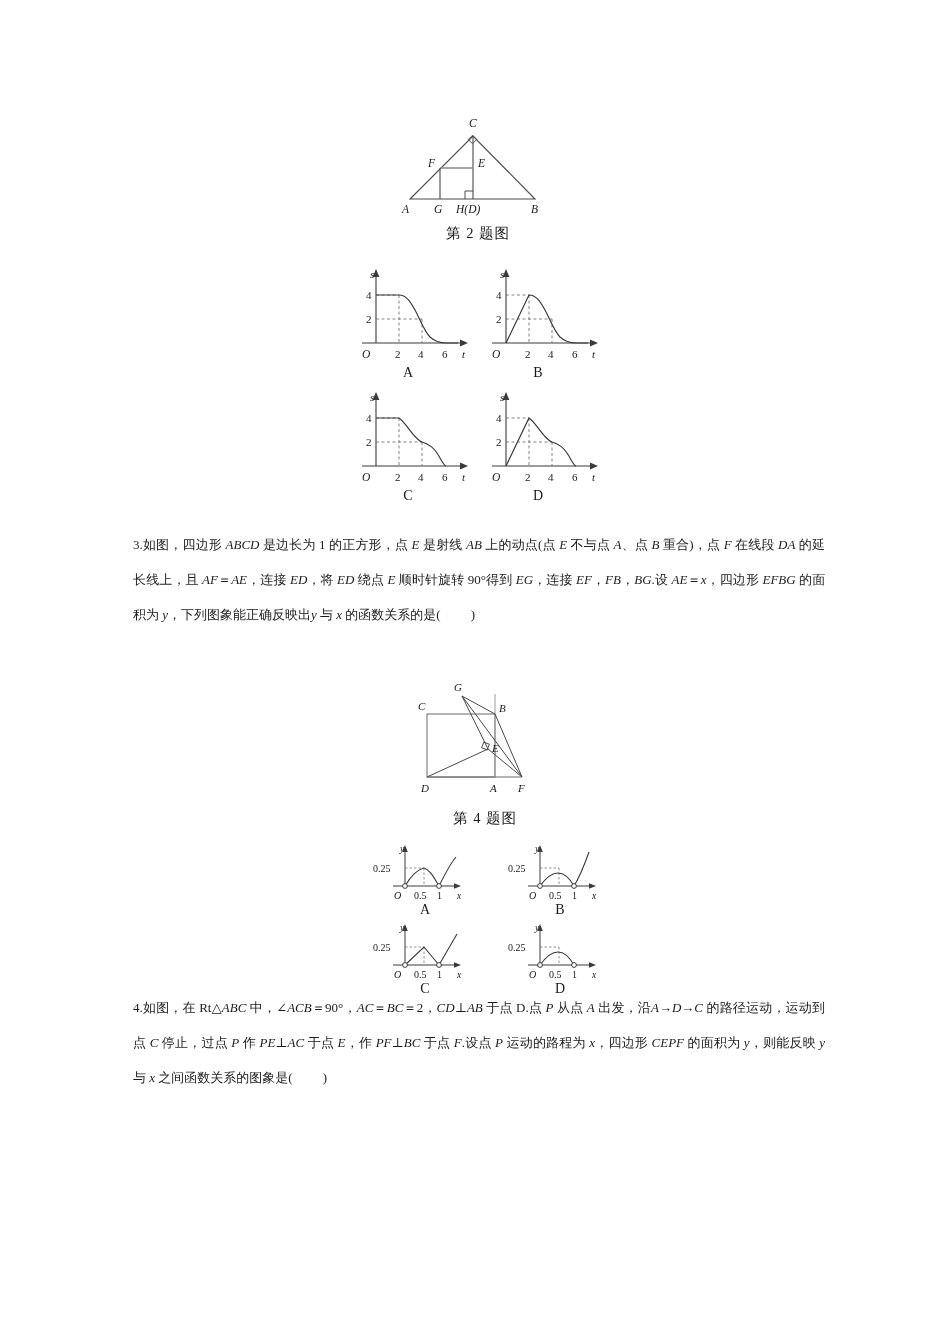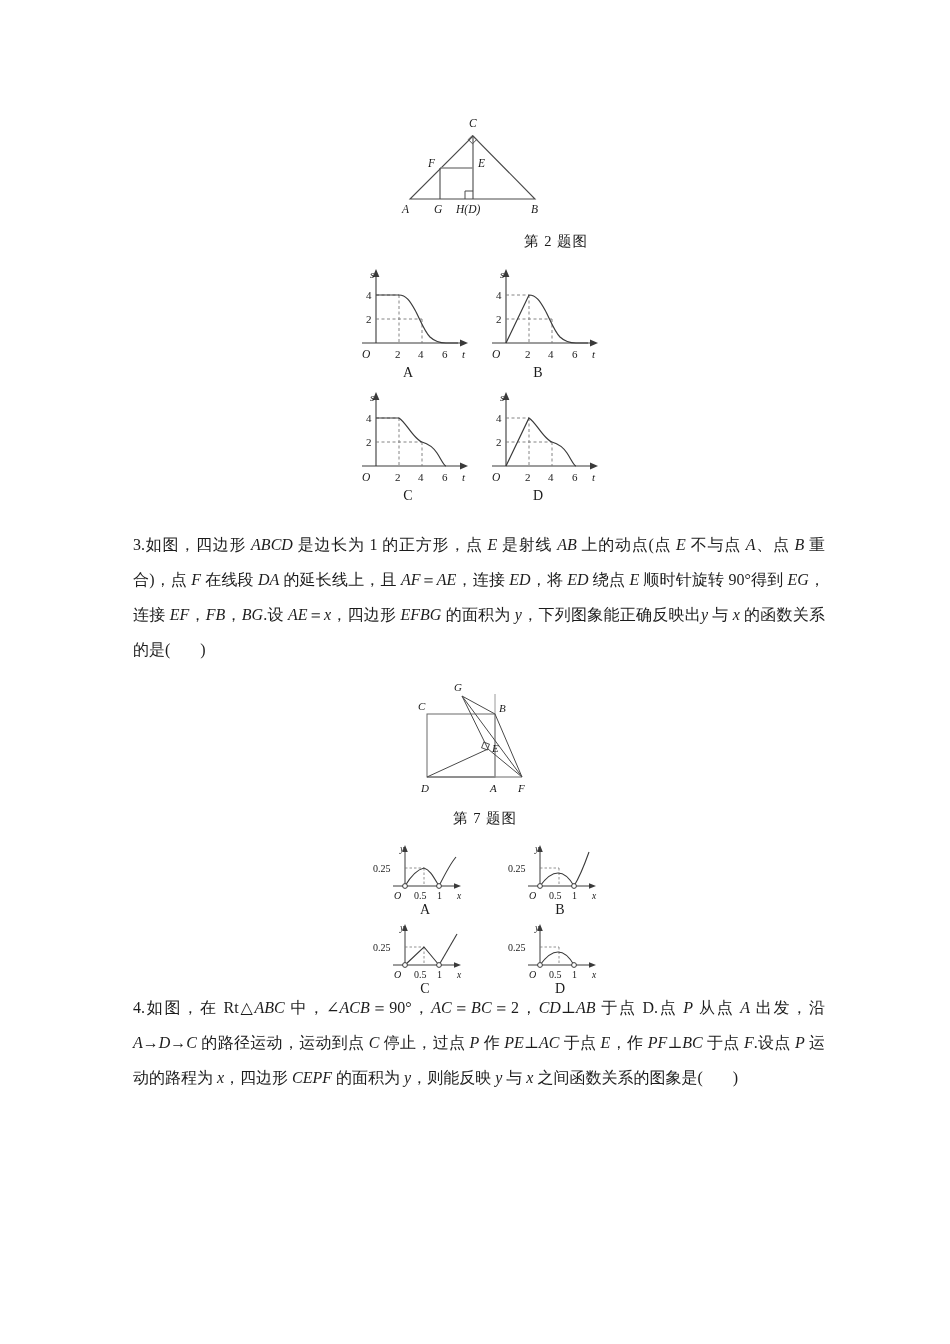--- a/index.html
+++ b/index.html
@@ -33,21 +33,21 @@
     letter-spacing: 1px;
     color: #1a1a1a;
     text-align: center;
   }
 
   
   .problem {
     position: absolute;
     left: 133px;
     width: 692px;
-    font-size: 16px;
+    font-size: 13px;
     line-height: 35px;
     color: #1c1c1c;
     text-align: justify;
     text-justify: inter-ideograph;
   }
   .problem .num { font-family: "Liberation Serif", serif; }
   .it { font-style: italic; font-family: "Liberation Serif", "DejaVu Serif", serif; }
   .blank { display: inline-block; width: 30px; }
 
   
@@ -83,21 +83,21 @@
       <rect x="101.5" y="31.5" width="6" height="6" fill="none" stroke="#4a4a4a" stroke-width="0.9" transform="rotate(45 104.5 34.5)"></rect>
 
       <text x="101" y="22" font-size="11.5" font-style="italic" fill="#1a1a1a">C</text>
       <text x="60" y="62" font-size="11.5" font-style="italic" fill="#1a1a1a">F</text>
       <text x="110" y="62" font-size="11.5" font-style="italic" fill="#1a1a1a">E</text>
       <text x="34" y="108" font-size="11.5" font-style="italic" fill="#1a1a1a">A</text>
       <text x="66" y="108" font-size="11.5" font-style="italic" fill="#1a1a1a">G</text>
       <text x="88" y="108" font-size="11.5" font-style="italic" fill="#1a1a1a">H(D)</text>
       <text x="163" y="108" font-size="11.5" font-style="italic" fill="#1a1a1a">B</text>
     </svg>
-    <div class="fig-caption" style="margin-top:12px;text-align:right;">第 2 题图</div>
+    <div class="fig-caption" style="margin-top:4px;">第 2 题图</div>
   </div>
 
   <div class="fig-block" style="left:350px; top:265px; width:130px;">
     <svg width="130" height="98" viewBox="0 0 130 98">
 
       <line x1="26" y1="78" x2="26" y2="10" stroke="#3a3a3a" stroke-width="1.1"></line>
       <polygon points="26,4 22.6,12 29.4,12" fill="#3a3a3a"></polygon>
 
       <line x1="12" y1="78" x2="112" y2="78" stroke="#3a3a3a" stroke-width="1.1"></line>
       <polygon points="118,78 110,74.6 110,81.4" fill="#3a3a3a"></polygon>
@@ -218,21 +218,21 @@
       <rect x="82.5" y="71" width="6" height="6" fill="none" stroke="#4a4a4a" stroke-width="0.9" transform="rotate(22 85.5 74)"></rect>
 
       <text x="54" y="19" font-size="11" font-style="italic" fill="#1a1a1a">G</text>
       <text x="18" y="38" font-size="11" font-style="italic" fill="#1a1a1a">C</text>
       <text x="99" y="40" font-size="11" font-style="italic" fill="#1a1a1a">B</text>
       <text x="92" y="80" font-size="11" font-style="italic" fill="#1a1a1a">E</text>
       <text x="21" y="120" font-size="11" font-style="italic" fill="#1a1a1a">D</text>
       <text x="90" y="120" font-size="11" font-style="italic" fill="#1a1a1a">A</text>
       <text x="118" y="120" font-size="11" font-style="italic" fill="#1a1a1a">F</text>
     </svg>
-    <div class="fig-caption" style="margin-top:2px; margin-left:-10px;">第 7 题图</div>
+    <div class="fig-caption" style="margin-top:2px; margin-left:-10px;">第 4 题图</div>
   </div>
 
   <div class="fig-block" style="left:355px; top:842px; width:128px;">
     <svg width="128" height="60" viewBox="0 0 128 60">
       <line x1="50" y1="44" x2="50" y2="8" stroke="#3a3a3a" stroke-width="1"></line>
       <polygon points="50,3 47.2,10 52.8,10" fill="#3a3a3a"></polygon>
       <line x1="38" y1="44" x2="100" y2="44" stroke="#3a3a3a" stroke-width="1"></line>
       <polygon points="106,44 99,41.2 99,46.8" fill="#3a3a3a"></polygon>
 
       <line x1="50" y1="26" x2="69" y2="26" stroke="#777" stroke-width="0.8" stroke-dasharray="2.5,2"></line>

